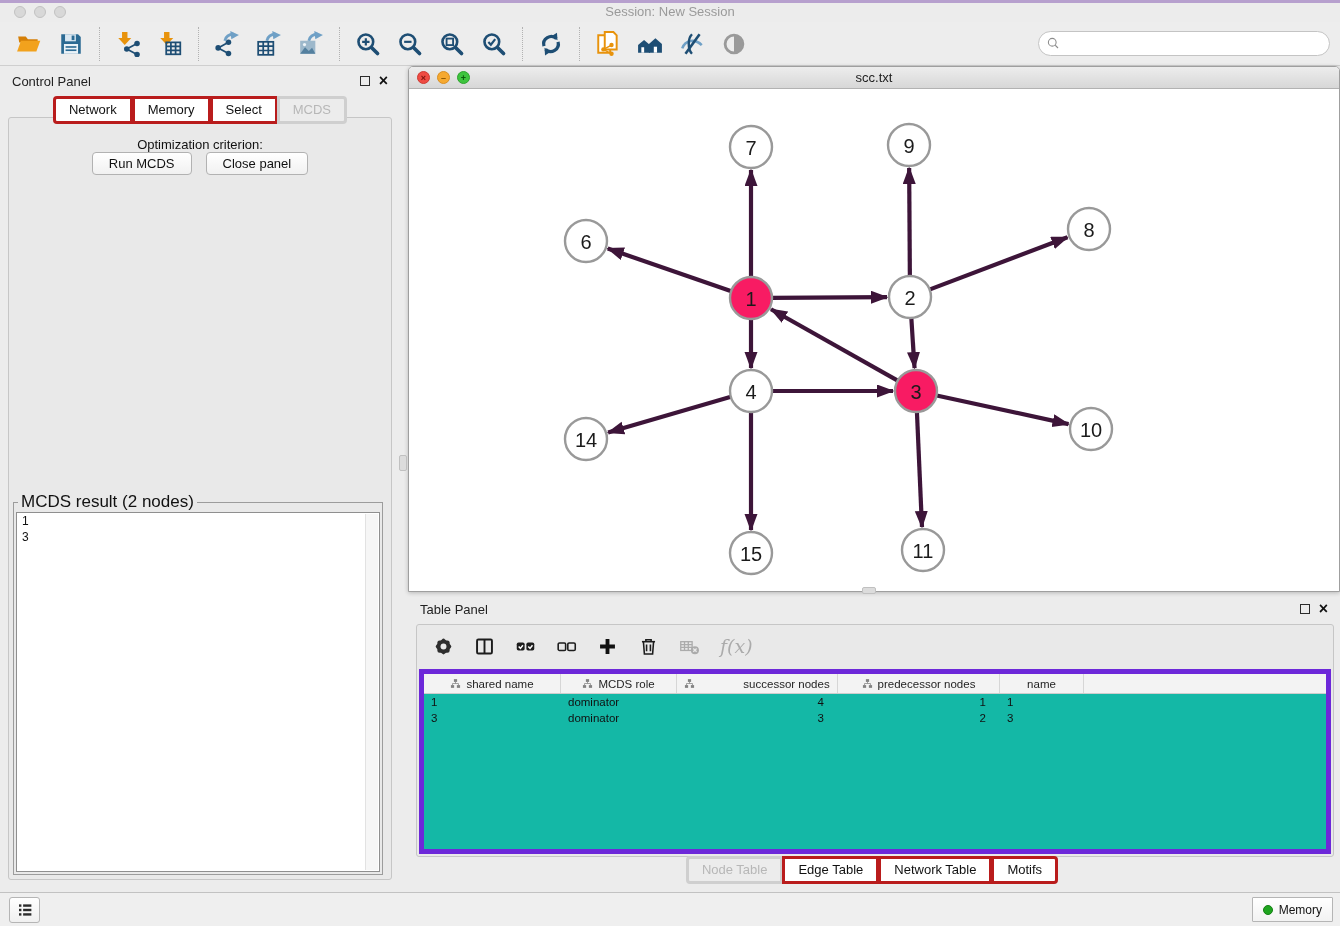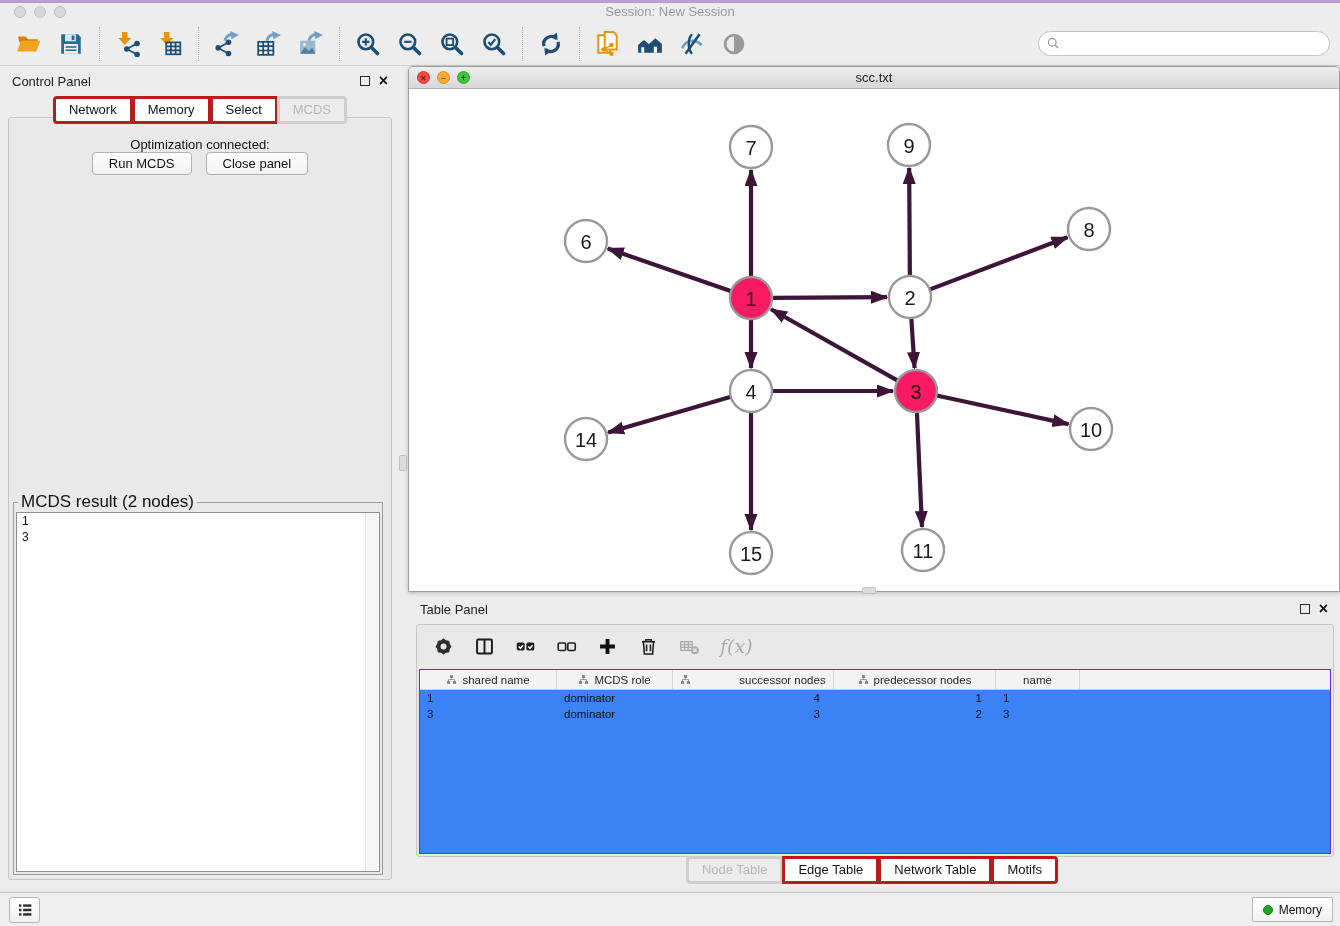--- a/index.html
+++ b/index.html
@@ -58,21 +58,21 @@
   .grip-left { position:absolute; left:399px; top:455px; width:8px; height:16px; background:#dcdcdc; border:1px solid #c0c0c0; border-radius:2px; }
   .grip-bottom { position:absolute; left:862px; top:587px; width:14px; height:7px; background:#dcdcdc; border:1px solid #c0c0c0; border-radius:2px; }
 
   
   .table-panel { position:absolute; left:408px; top:595px; right:0; bottom:36px; }
   .tp-box { position:absolute; top:29px; left:8px; right:6px; height:233px; background:#e9e9e9; border:1px solid #c6c6c6; border-radius:3px; }
   .tp-toolbar { height:42px; display:flex; align-items:center; gap:20px; padding:0 16px; }
   .tp-tbtn { display:flex; align-items:center; justify-content:center;text-align:right; }
   .tp-tbtn svg { width:21px; height:21px; }
   .fx-label { font-family:"DejaVu Serif", serif; font-style:italic; font-size:19px; color:#ababab; }
-  .tp-table { position:absolute; top:44px; left:2px; right:2px; bottom:2px; background:#3b82f6; border:1px solid #6d28d9; overflow:hidden; }
+  .tp-table { position:absolute; top:44px; left:2px; right:2px; bottom:2px; background:#14b8a6; border:5px solid #6d28d9; overflow:hidden; }
   .thead { display:flex; height:20px; background:#f3f3f3; border-bottom:1px solid #cdcdcd; }
   .th { display:flex; align-items:center; justify-content:center; gap:5px; border-right:1px solid #d6d6d6; font-size:11.5px; color:#1f1f1f; overflow:hidden; }
   .th svg { width:11px; height:11px; flex:0 0 auto; }
   .trow { display:flex; height:16px; align-items:center; }
   .td { font-size:11.5px; color:#111; overflow:hidden; white-space:nowrap; }
   .tp-tabs { position:absolute; bottom:6px; left:0; right:4px; display:flex; justify-content:center; }
 
   
   .statusbar { position:absolute; left:0; right:0; bottom:0; height:34px; background:#efefef; border-top:1px solid #c2c2c2; }
   .list-btn { position:absolute; left:9px; top:4px; width:31px; height:26px; background:linear-gradient(#fff,#f0f0f0); border:1px solid #b5b5b5; border-radius:3px; display:flex; align-items:center; justify-content:center; }
@@ -257,21 +257,21 @@
       <span class="close-x">×</span>
     </span>
   </div>
   <div class="cp-tabs" id="cp-tabs">
       <span class="seg">Network</span>
       <span class="seg">Memory</span>
       <span class="seg">Select</span>
       <span class="seg active">MCDS</span>
     </div>
   <div class="cp-content">
-    <div class="opt-label">Optimization connected:</div>
+    <div class="opt-label">Optimization criterion:</div>
     <div class="btn-row">
       <button class="btn">Run MCDS</button>
       <button class="btn">Close panel</button>
     </div>
     <fieldset class="result-fieldset">
       <legend>MCDS result (2 nodes)</legend>
       <div class="result-area" id="result-lines">
         <div class="result-scroll"></div>
       <div class="result-line">1</div>
           <div class="result-line">3</div>

